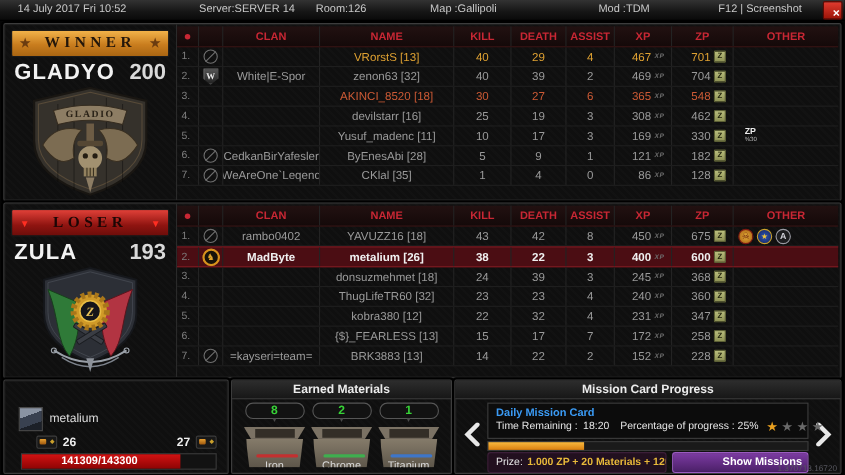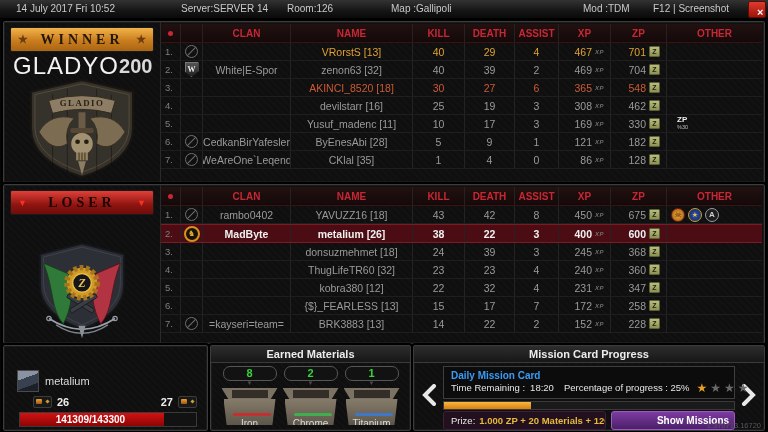--- a/index.html
+++ b/index.html
@@ -12,21 +12,21 @@
   .topbar{
     position:absolute;left:0;top:0;width:768px;height:18px;
     background:linear-gradient(#333,#151515 60%,#0a0a0a);
     border-bottom:1px solid #000;color:#c9c9c9;font-size:10px;
   }
   .topbar span{position:absolute;top:3px;white-space:nowrap;}
   .tb-date{left:16px;}
   .tb-server{left:181px;}
   .tb-room{left:287px;}
   .tb-map{left:391px;}
-  .tb-mod{left:583px;}
+  .tb-mod{left:544px;}
   .tb-f12{left:653px;}
   .tb-close{
     position:absolute;right:2px;top:1px;width:16px;height:15px;
     background:linear-gradient(#e03b2f,#9c1408);border:1px solid #5f0b04;border-radius:2px;
     color:#fff;font-weight:bold;font-size:11px;line-height:14px;text-align:center;cursor:pointer;
   }
   
   .panel{
     position:absolute;background:#0f0f0f;border:1px solid #3c3c3c;border-radius:2px;
     box-shadow:0 0 0 2px #000, inset 0 0 0 1px #1b1b1b;
@@ -40,21 +40,21 @@
     position:absolute;left:6px;right:6px;top:5px;height:23px;border:1px solid #1a1a1a;border-radius:2px;
     display:flex;align-items:center;justify-content:space-between;padding:0 7px;
     font-family:"Liberation Serif",serif;font-weight:bold;
   }
   .banner .bt{letter-spacing:4px;font-size:14px;flex:1;text-align:center;}
   .banner-win{background:linear-gradient(#f2b34a,#c97d1e 55%,#a96512);color:#23160a;}
   .banner-win .bside{color:#6b3c10;font-size:11px;}
   .banner-lose{background:linear-gradient(#e04038,#8f1410 60%,#6d0d0a);color:#1c0605;}
   .banner-lose .bside{color:#ff2e22;font-size:9px;}
   .teamline{position:absolute;left:9px;right:9px;top:31px;height:26px;display:flex;justify-content:space-between;align-items:center;}
-  .teamname{color:#f2f2f2;font-size:24px;font-weight:normal;letter-spacing:1px;}
+  .teamname{color:#f2f2f2;font-size:20px;font-weight:bold;letter-spacing:1px;}
   .teamscore{color:#d9d9d9;font-size:20px;font-weight:bold;}
   .emblem{position:absolute;left:19px;top:55px;}
   
   .table{position:absolute;left:157px;top:2px;right:2px;bottom:2px;}
   .trow,.thead{
     display:grid;grid-template-columns:20px 22px 88px 122px 52px 50px 44px 52px 56px 1fr;
     align-items:center;height:17px;border-bottom:1px solid #1e1e1e;
   }
   .thead{height:18px;background:linear-gradient(#221111,#140909);border-bottom:1px solid #391313;
     color:#c82734;font-weight:bold;font-size:10px;}
@@ -347,20 +347,24 @@
   </div>
 </div>
 
 <div class="panel loser-panel">
   <div class="teamblock">
     <div class="banner banner-lose">
       <span class="bside">▼</span>
       <span class="bt">LOSER</span>
       <span class="bside">▼</span>
     </div>
+    <div class="teamline">
+      <span class="teamname">ZULA</span>
+      <span class="teamscore">193</span>
+    </div>
     <svg class="emblem" width="118" height="100" viewBox="0 0 130 112">
       <path d="M65 4 L112 16 V50 Q112 82 65 100 Q18 82 18 50 V16 Z" fill="#2c2f36" stroke="#15171b" stroke-width="2"></path>
       <path d="M65 8 L108 19 V49 Q108 78 65 95 Q22 78 22 49 V19 Z" fill="none" stroke="#41454e" stroke-width="1"></path>
       <path d="M22 26 C34 56 30 78 44 94 C54 76 56 52 50 38 Z" fill="#2f7a38" stroke="#173f1c" stroke-width="1"></path>
       <path d="M108 26 C96 56 100 78 86 94 C76 76 74 52 80 38 Z" fill="#b23442" stroke="#5c131c" stroke-width="1"></path>
       <rect x="44" y="70" width="34" height="5" rx="1" fill="#3a3d44" stroke="#1a1c20" transform="rotate(32 65 76)"></rect>
       <rect x="52" y="70" width="34" height="5" rx="1" fill="#3a3d44" stroke="#1a1c20" transform="rotate(-32 65 76)"></rect>
       <circle cx="65" cy="48" r="17" fill="#d09a28" stroke="#a8761a" stroke-width="6" stroke-dasharray="4 3"></circle>
       <circle cx="65" cy="48" r="10.5" fill="#15151a" stroke="#e9bd44" stroke-width="1.6"></circle>
       <text x="65" y="53" text-anchor="middle" font-size="13" font-weight="bold" font-style="italic" fill="#e8c35a" font-family="Liberation Serif,serif">Z</text>

